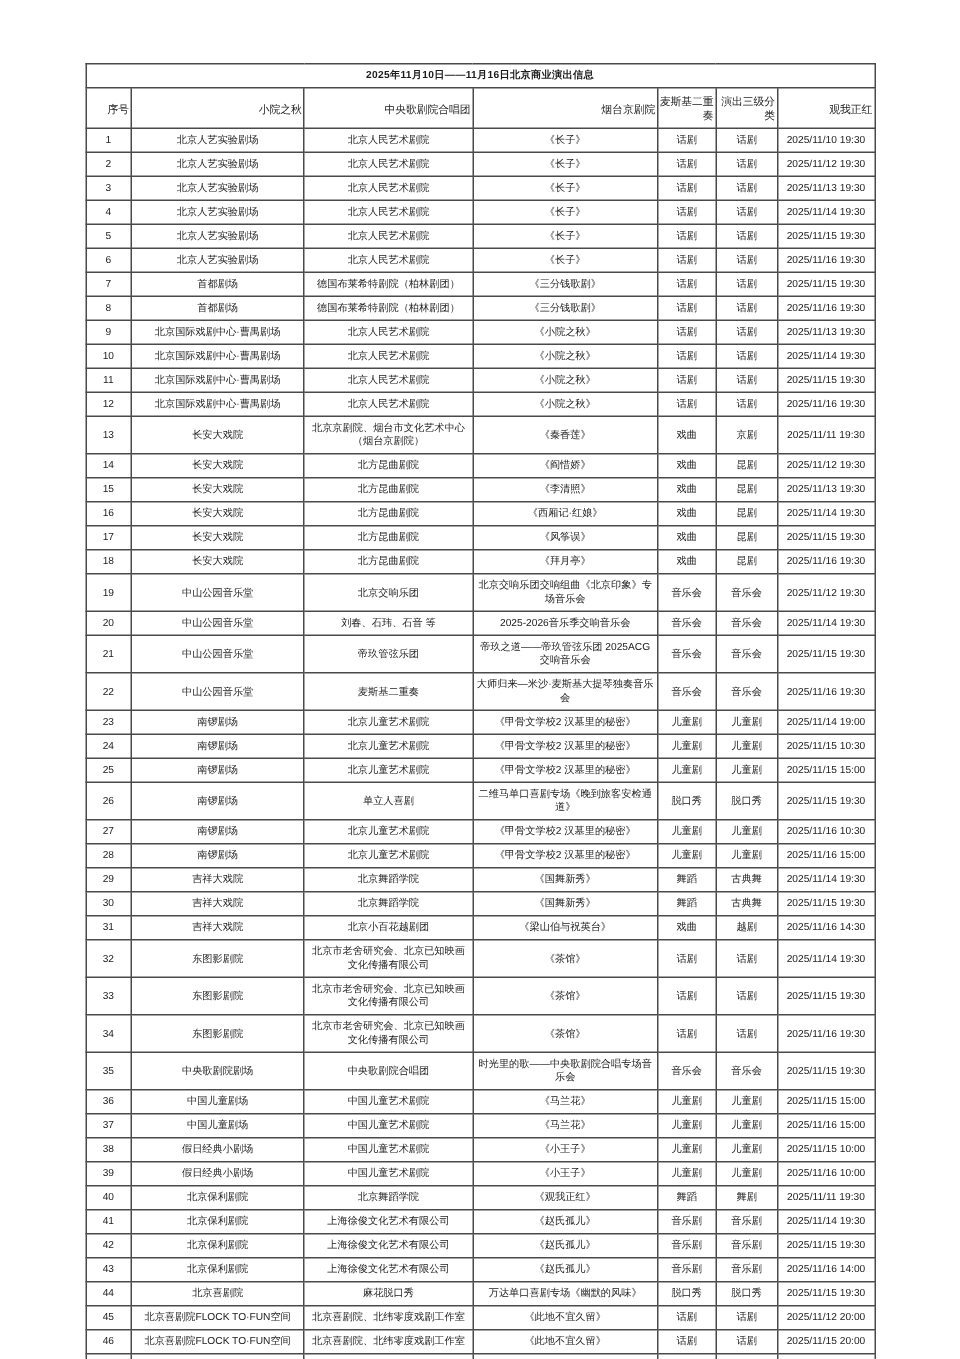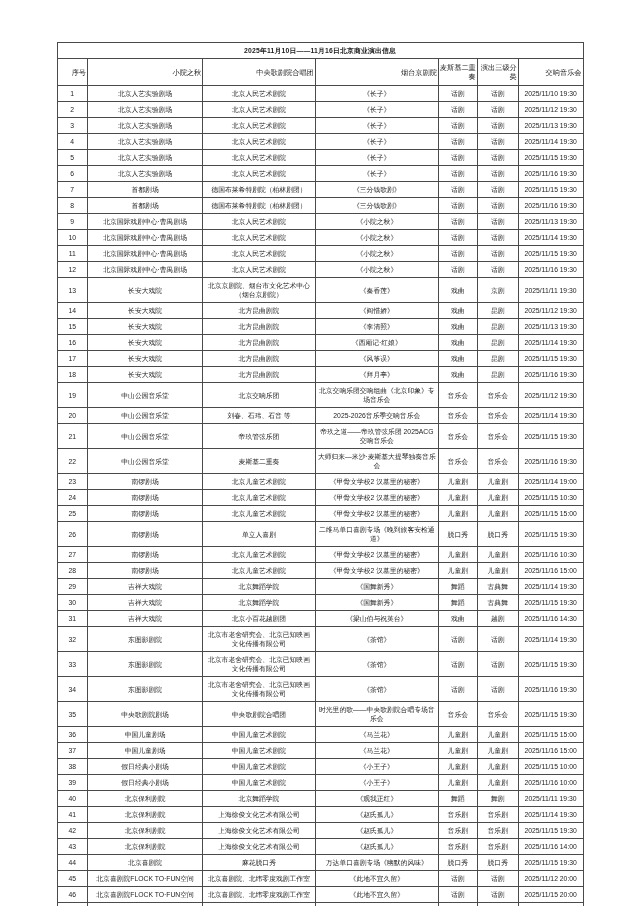--- a/index.html
+++ b/index.html
@@ -74,21 +74,21 @@
       <tr>
         <td class="title-cell" colspan="7">2025年11月10日——11月16日北京商业演出信息</td>
       </tr>
       <tr>
         <th>序号</th>
         <th>小院之秋</th>
         <th>中央歌剧院合唱团</th>
         <th>烟台京剧院</th>
         <th>麦斯基二重奏</th>
         <th>演出三级分类</th>
-        <th>交响音乐会</th>
+        <th>观我正红</th>
       </tr>
     </thead>
     <tbody>
         <tr>
           <td class="cell-index">1</td>
           <td class="cell-theater">北京人艺实验剧场</td>
           <td class="cell-group">北京人民艺术剧院</td>
           <td class="cell-show">《长子》</td>
           <td class="cell-cat2">话剧</td>
           <td class="cell-cat3">话剧</td>

